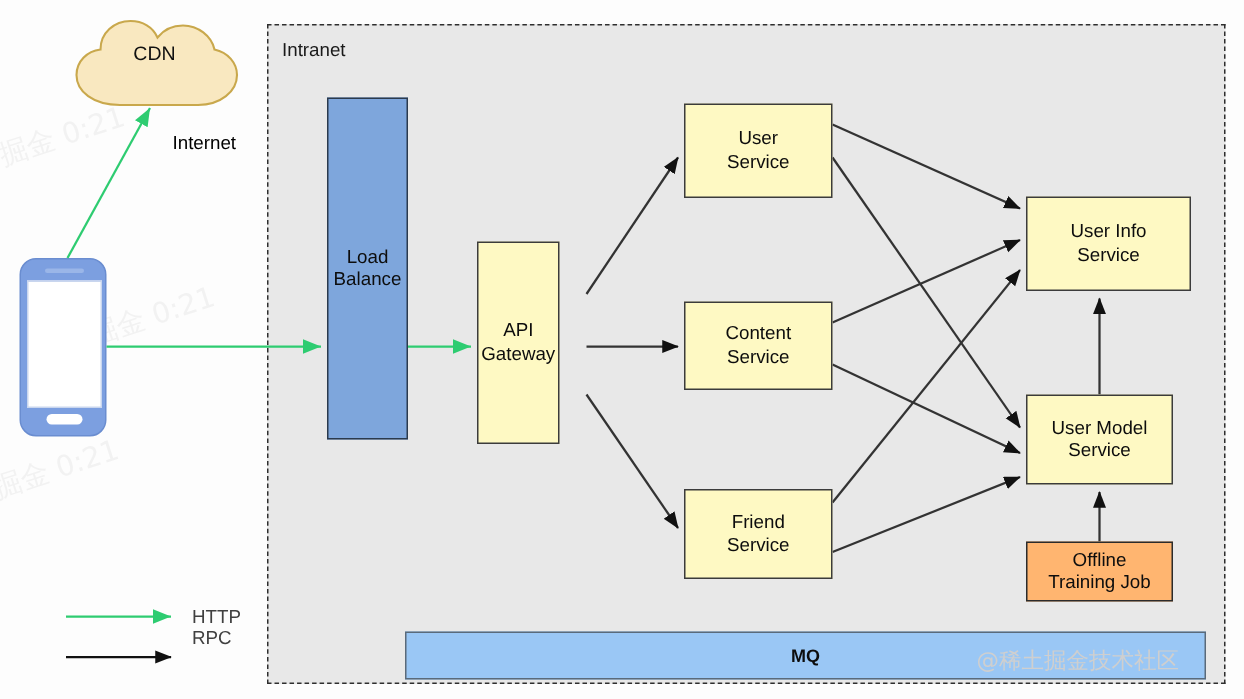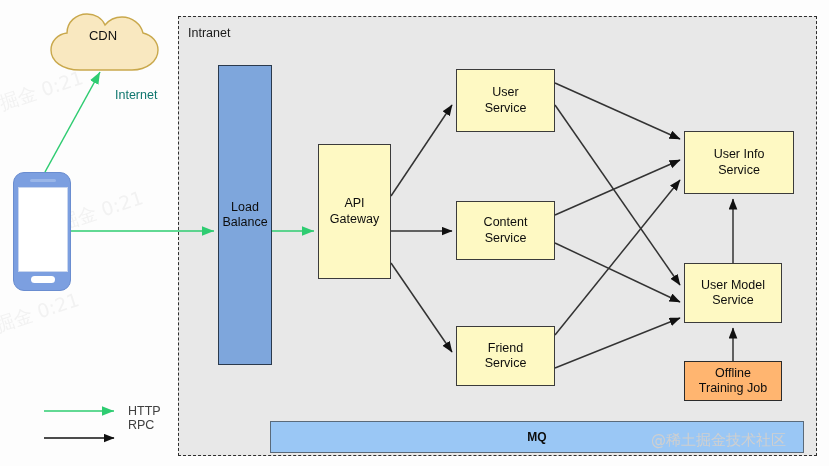--- a/index.html
+++ b/index.html
@@ -16,21 +16,21 @@
 
   .n-green{background:#fef9c3;border:1.4px solid #3b3b3b;font-size:12.5px;}
   .n-blue{background:#7ea6dc;border:1.4px solid #2b3a4d;font-size:12.5px;}
   .n-mq{background:#9ac7f5;border:1.4px solid #5a6a7a;font-size:12px;font-weight:bold;}
   .n-orange{background:#ffb570;border:1.4px solid #2b2b2b;font-size:12.5px;}
 
   #intranet{position:absolute;left:178px;top:16px;width:639px;height:440px;
             background:#e8e8e8;border:1.6px dashed #2e2e2e;box-sizing:border-box;}
   #intranet-label{position:absolute;left:188px;top:26px;font-size:12.5px;color:#1a1a1a;}
 
-  #internet-label{position:absolute;left:115px;top:88px;font-size:12.5px;color:#0f766e;}
+  #internet-label{position:absolute;left:115px;top:88px;font-size:12.5px;color:#000000;}
 
   #cloud{position:absolute;left:46px;top:8px;width:114px;height:70px;}
   #cloud-text{position:absolute;left:46px;top:28px;width:114px;text-align:center;
               font-size:13px;color:#111;}
 
   #phone{position:absolute;left:13px;top:172px;width:58px;height:119px;
          background:#7c9fe0;border:1px solid #6a8dd0;border-radius:11px;box-sizing:border-box;}
   #phone-screen{position:absolute;left:4px;top:14px;width:50px;height:85px;
          background:#fff;border:1px solid #c9d6ee;box-sizing:border-box;}
   #phone-speaker{position:absolute;left:16px;top:6px;width:26px;height:3px;
@@ -105,24 +105,24 @@
     <line x1="555" y1="368" x2="680" y2="318" stroke="#333" stroke-width="1.5" marker-end="url(#ah-black)"></line>
 
     <line x1="733" y1="263" x2="733" y2="199" stroke="#333" stroke-width="1.5" marker-end="url(#ah-black)"></line>
 
     <line x1="733" y1="361" x2="733" y2="328" stroke="#333" stroke-width="1.5" marker-end="url(#ah-black)"></line>
 
     <line x1="44" y1="411" x2="114" y2="411" stroke="#2ecc71" stroke-width="1.5" marker-end="url(#ah-green)"></line>
     <line x1="44" y1="438" x2="114" y2="438" stroke="#111" stroke-width="1.5" marker-end="url(#ah-black)"></line>
   </svg>
 
-  <div class="node n-blue" style="left:218px;top:65px;width:54px;height:300px;">Load
+  <div class="node n-blue" style="left:218px;top:65px;width:54px;height:228px;">Load
 Balance</div>
 
-  <div class="node n-green" style="left:318px;top:144px;width:73px;height:135px;">API
+  <div class="node n-green" style="left:318px;top:161px;width:55px;height:135px;">API
 Gateway</div>
 
   <div class="node n-green" style="left:456px;top:69px;width:99px;height:63px;">User
 Service</div>
 
   <div class="node n-green" style="left:456px;top:201px;width:99px;height:59px;">Content
 Service</div>
 
   <div class="node n-green" style="left:456px;top:326px;width:99px;height:60px;">Friend
 Service</div>

